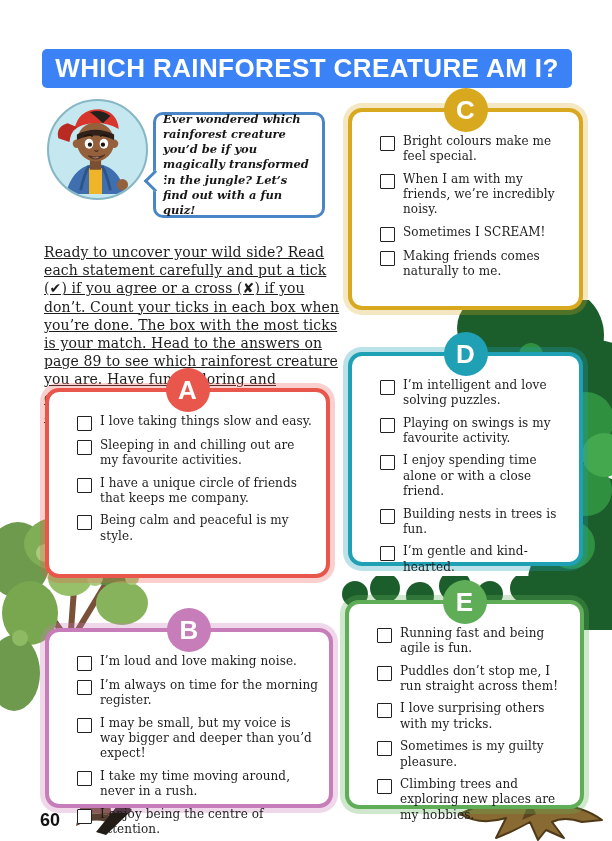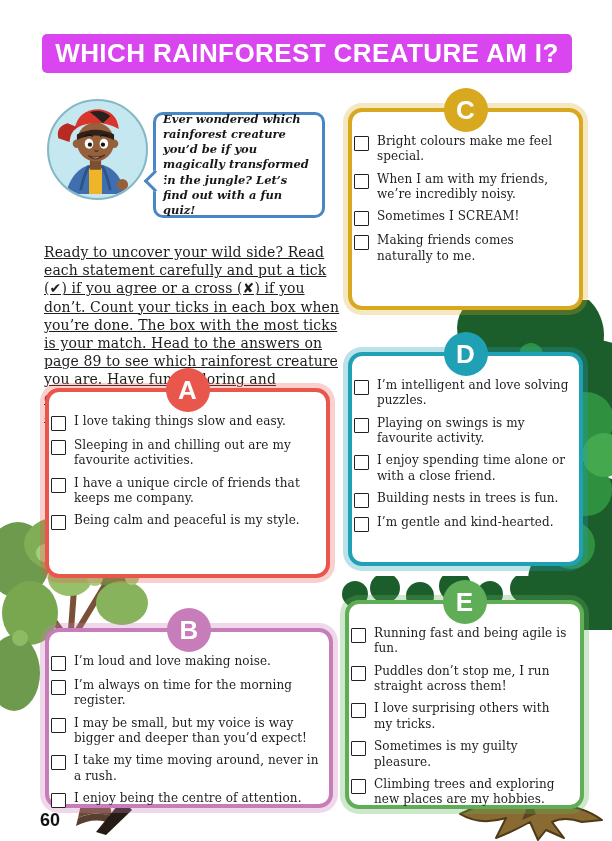--- a/index.html
+++ b/index.html
@@ -3,22 +3,22 @@
 <meta charset="utf-8">
 <style>
   html,body{margin:0;padding:0;}
   .page{
     position:relative; width:612px; height:841px; background:#ffffff;
     overflow:hidden; font-family:"DejaVu Serif", serif; color:#1d1d1d;
   }
   .bg{ position:absolute; z-index:0; }
   
   .banner{
-    position:absolute; left:42px; top:34px; width:530px; height:39px; z-index:2;
-    background:#d946ef; border-radius:5px; display:flex; align-items:center; justify-content:center;
+    position:absolute; left:42px; top:49px; width:530px; height:39px; z-index:2;
+    background:#3b82f6; border-radius:5px; display:flex; align-items:center; justify-content:center;
   }
   .banner h1{
     margin:0; font-family:"Liberation Sans", sans-serif; font-weight:800;
     font-size:26px; letter-spacing:.4px; color:#fff; white-space:nowrap;
   }
   
   .avatar{
     position:absolute; left:47px; top:99px; width:97px; height:97px; z-index:2;
     border-radius:50%; background:#c5e7ef; border:2px solid #86b7c4; overflow:hidden;
   }
@@ -45,21 +45,21 @@
   .panel{
     position:absolute; z-index:2; background:#fff;
     border:4px solid #999; border-radius:14px;
   }
   .badge{
     position:absolute; top:-24px; left:50%; margin-left:-22px;
     width:44px; height:44px; border-radius:50%; background:#999;
     display:flex; align-items:center; justify-content:center;
     font-family:"Liberation Sans", sans-serif; font-weight:800; font-size:26px; color:#fff;
   }
-  .items{ padding:22px 10px 8px 2px; }
+  .items{ padding:22px 10px 8px 28px; }
   .row{ display:flex; align-items:flex-start; gap:8px; margin-bottom:7px; }
   .cb{
     flex:none; width:13px; height:13px; margin-top:2px;
     border:1.6px solid #222; background:#fff; border-radius:1px;
   }
   .txt{ font-size:12px; line-height:1.28; letter-spacing:.1px; }
   .pos-a{ left:45px;  top:388px; width:277px; height:182px; }
   .pos-b{ left:45px;  top:628px; width:280px; height:172px; }
   .pos-c{ left:348px; top:108px; width:227px; height:194px; }
   .pos-d{ left:348px; top:352px; width:227px; height:206px; }

